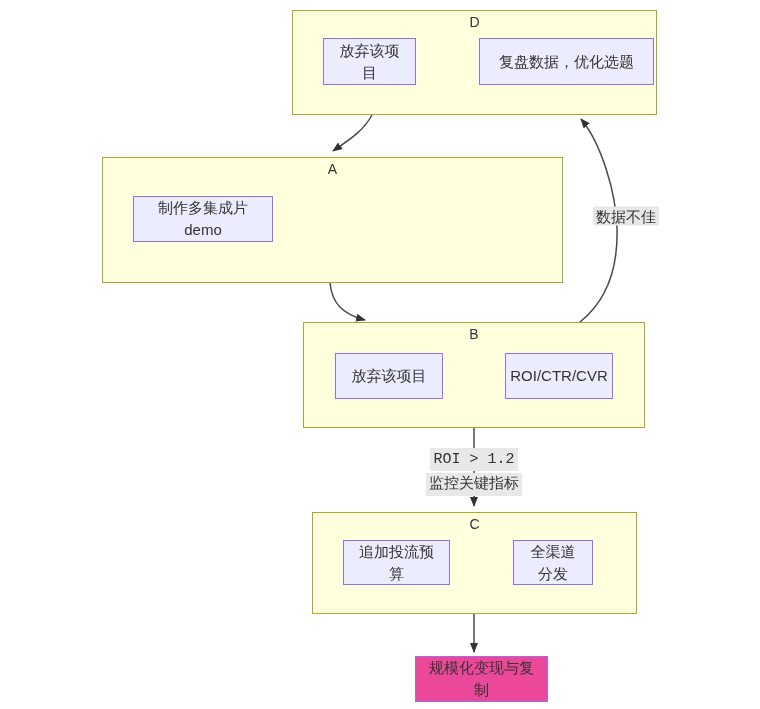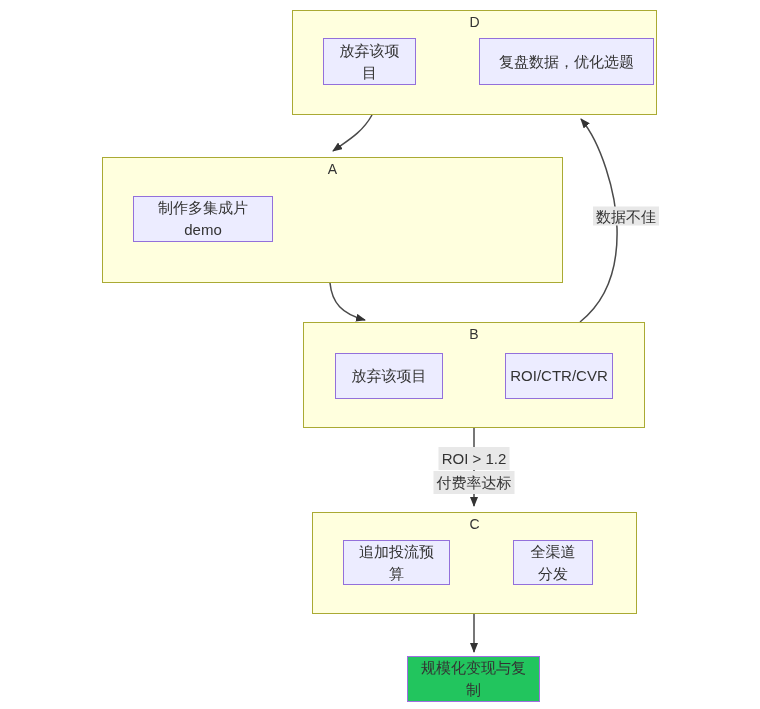--- a/index.html
+++ b/index.html
@@ -44,39 +44,40 @@
     display: flex;
     align-items: center;
     justify-content: center;
     text-align: center;
     font-size: 15px;
     line-height: 1.45;
     color: #333333;
     padding: 2px 10px;
   }
   .node.final {
-    background: #22c55e;
+    background: #ec4899;
     border-color: #a06ee1;
+    margin-left: 8px;
   }
   .elabel {
     position: absolute;
     font-size: 15px;
     color: #333333;
     white-space: nowrap;
   }
   .elabel .bg {
     background: #e8e8e8;
     padding: 1px 3px;
     text-align: center;
   }
   .elabel.two-line {
     text-align: center;
     line-height: 21px;
   }
-  .elabel.two-line span { display: inline-block; margin-bottom: 1px; }
+  .elabel.two-line span { display: inline-block; margin-bottom: 1px; font-family: Liberation Mono, monospace; }
 </style>
 </head>
 <body>
 
 <div id="canvas">
 
   <svg class="edges" viewBox="0 0 760 709">
     <defs>
       <marker id="arrow" viewBox="0 0 10 8" markerWidth="10" markerHeight="8" refX="9" refY="4" orient="auto" markerUnits="userSpaceOnUse">
         <path d="M0,0 L10,4 L0,8 z" fill="#333333"></path>
@@ -127,16 +128,16 @@
   <div class="node" style="left:513px; top:540px; width:80px; height:45px;">全渠道分发</div>
 
   <div class="node final" style="left:407px; top:656px; width:133px; height:46px;">规模化变现与复制</div>
 
   <div class="elabel" style="left:626px; top:217px; transform:translate(-50%,-50%);">
     <span class="bg">数据不佳</span>
   </div>
 
   <div class="elabel two-line" style="left:474px; top:447px; transform:translateX(-50%);">
     <span class="bg">ROI &gt; 1.2</span><br>
-    <span class="bg">付费率达标</span>
+    <span class="bg">监控关键指标</span>
   </div>
 
 </div>
 
 </body></html>

